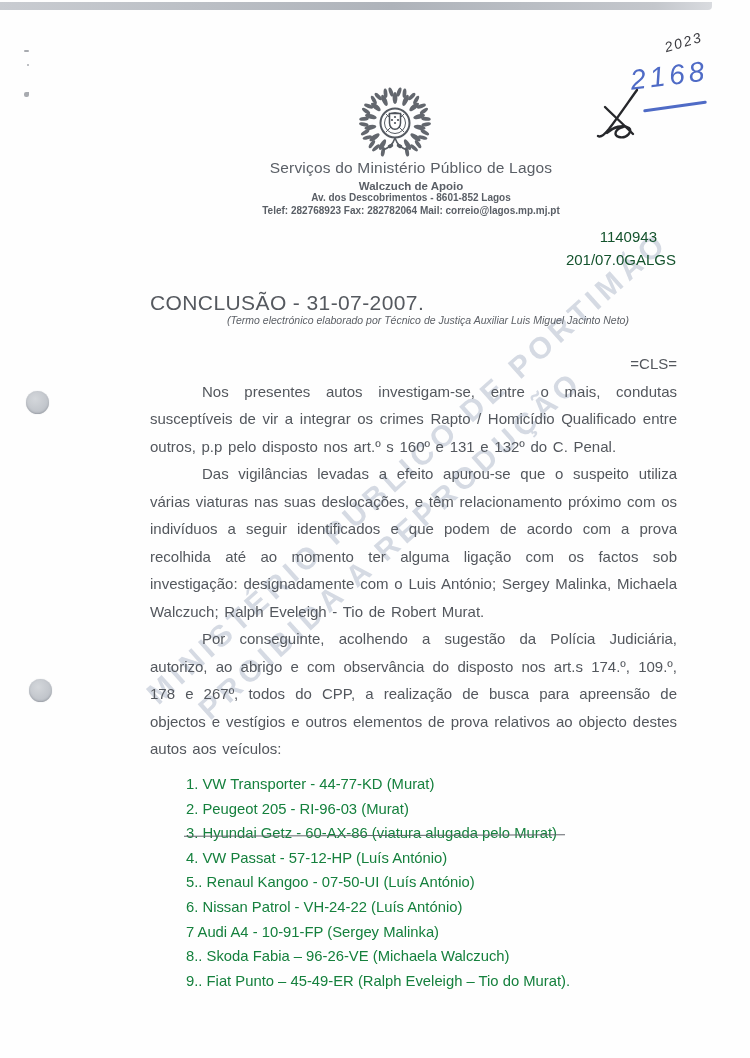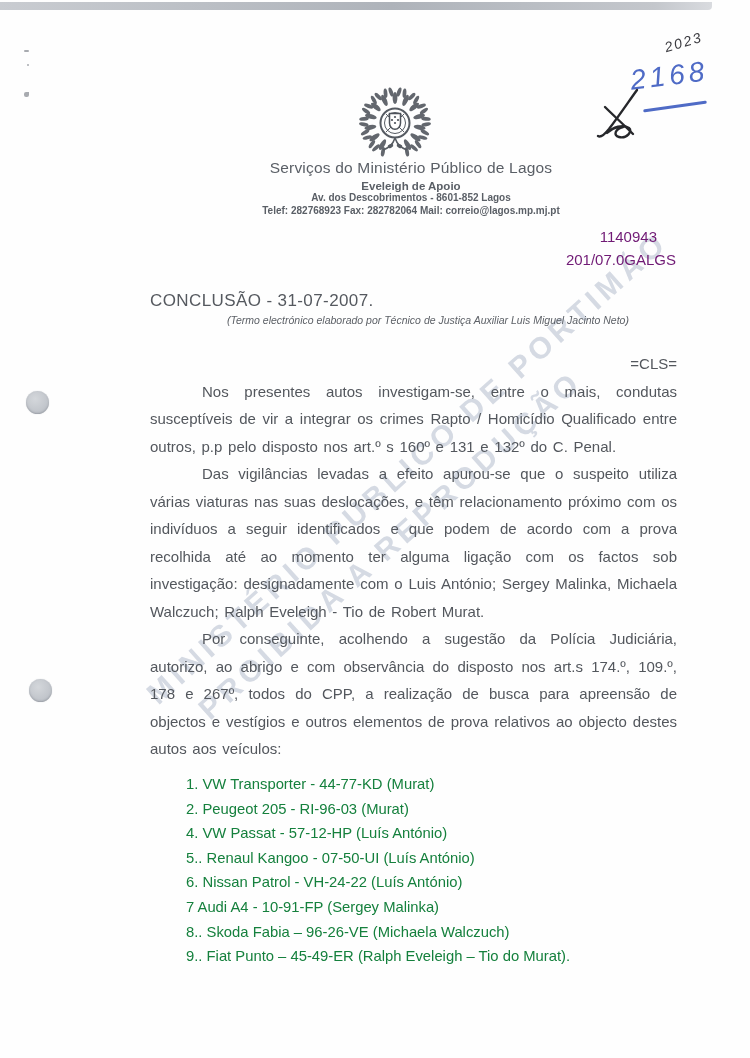--- a/index.html
+++ b/index.html
@@ -65,27 +65,27 @@
     position:absolute; left:205px; top:159px; width:412px;
     text-align:center; color:#5a5f66;
   }
   .lh-org { font-size:15.5px; letter-spacing:.2px; }
   .lh-unit { font-size:11.5px; font-weight:bold; margin-top:3px; }
   .lh-addr { font-size:10px; font-weight:bold; margin-top:0; }
   .lh-tel  { font-size:10px; font-weight:bold; margin-top:2px; }
 
   .refs {
     position:absolute; right:74px; top:226px; text-align:right;
-    font-size:15px; line-height:22.5px; color:#701a75;
+    font-size:15px; line-height:22.5px; color:#14532d;
   }
   .ref-doc { padding-right:19px; }
 
   .conclusao-title {
     position:absolute; left:150px; top:291px;
-    font-size:17px; letter-spacing:.4px; color:#55595f;
+    font-size:21px; letter-spacing:.4px; color:#55595f;
   }
   .conclusao-note {
     position:absolute; left:227px; top:314px;
     font-size:10.5px; font-style:italic; color:#5d6167;
   }
 
   
   .doc-body {
     position:absolute; left:150px; top:350px; width:527px;
     font-size:15px; line-height:27.5px; color:#53575d;
@@ -167,21 +167,21 @@
       <circle cx="54" cy="36" r="1.1"></circle>
       <circle cx="51" cy="39" r="1.1"></circle>
     </g>
     <path d="M51,54 C49,60 45,64 39,66 M51,54 C53,60 57,64 63,66" stroke="#565b62" stroke-width="1.6" fill="none"></path>
     <ellipse cx="46.5" cy="62" rx="3" ry="1.8" fill="#565b62" transform="rotate(-25 46.5 62)"></ellipse>
     <ellipse cx="55.5" cy="62" rx="3" ry="1.8" fill="#565b62" transform="rotate(25 55.5 62)"></ellipse>
   </svg>
 
   <div class="letterhead">
     <div class="lh-org">Serviços do Ministério Público de Lagos</div>
-    <div class="lh-unit">Eveleigh de Apoio</div>
+    <div class="lh-unit">Walczuch de Apoio</div>
     <div class="lh-addr">Av. dos Descobrimentos - 8601-852 Lagos</div>
     <div class="lh-tel">Telef: 282768923  Fax: 282782064 Mail: correio@lagos.mp.mj.pt</div>
   </div>
 
   <div class="refs">
     <div class="ref-doc">1140943</div>
     <div class="ref-case">201/07.0GALGS</div>
   </div>
 
   <div class="conclusao-title">CONCLUSÃO - 31-07-2007.</div>
@@ -190,20 +190,21 @@
   <div class="doc-body">
     <div class="cls-marker">=CLS=</div>
     <p>Nos presentes autos investigam-se, entre o mais, condutas susceptíveis de vir a integrar os crimes Rapto / Homicídio Qualificado entre outros, p.p pelo disposto nos art.º s 160º e 131 e 132º do C. Penal.</p>
     <p>Das vigilâncias levadas a efeito apurou-se que o suspeito utiliza várias viaturas nas suas deslocações, e têm relacionamento próximo com os indivíduos a seguir identificados e que podem de acordo com a prova recolhida até ao momento ter alguma ligação com os factos sob investigação: designadamente com o Luis António; Sergey Malinka, Michaela Walczuch; Ralph Eveleigh - Tio de Robert Murat.</p>
     <p>Por conseguinte, acolhendo a sugestão da Polícia Judiciária, autorizo, ao abrigo e com observância do disposto nos art.s 174.º, 109.º, 178 e 267º, todos do CPP, a realização de busca para apreensão de objectos e vestígios e outros elementos de prova relativos ao objecto destes autos aos veículos:</p>
   </div>
 
   <div class="vehicles">
     <div class="vehicle-row"><span class="strikezone">1. VW Transporter - 44-77-KD (Murat)</span></div>
     <div class="vehicle-row"><span class="strikezone">2. Peugeot 205 - RI-96-03 (Murat)</span></div>
+    <div class="vehicle-row struck"><span class="strikezone">3. Hyundai Getz - 60-AX-86 (viatura alugada pelo Murat)</span></div>
     <div class="vehicle-row"><span class="strikezone">4. VW Passat - 57-12-HP (Luís António)</span></div>
     <div class="vehicle-row"><span class="strikezone">5.. Renaul Kangoo - 07-50-UI (Luís António)</span></div>
     <div class="vehicle-row"><span class="strikezone">6. Nissan Patrol - VH-24-22 (Luís António)</span></div>
     <div class="vehicle-row"><span class="strikezone">7 Audi A4 - 10-91-FP (Sergey Malinka)</span></div>
     <div class="vehicle-row"><span class="strikezone">8.. Skoda Fabia – 96-26-VE (Michaela Walczuch)</span></div>
     <div class="vehicle-row"><span class="strikezone">9.. Fiat Punto – 45-49-ER (Ralph Eveleigh – Tio do Murat).</span></div>
   </div>
 
 </div>
 

